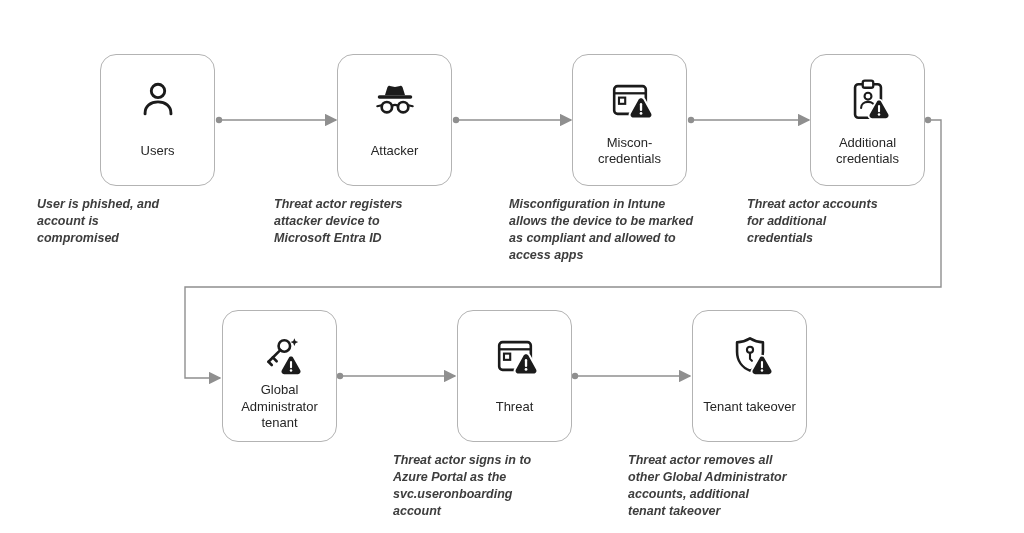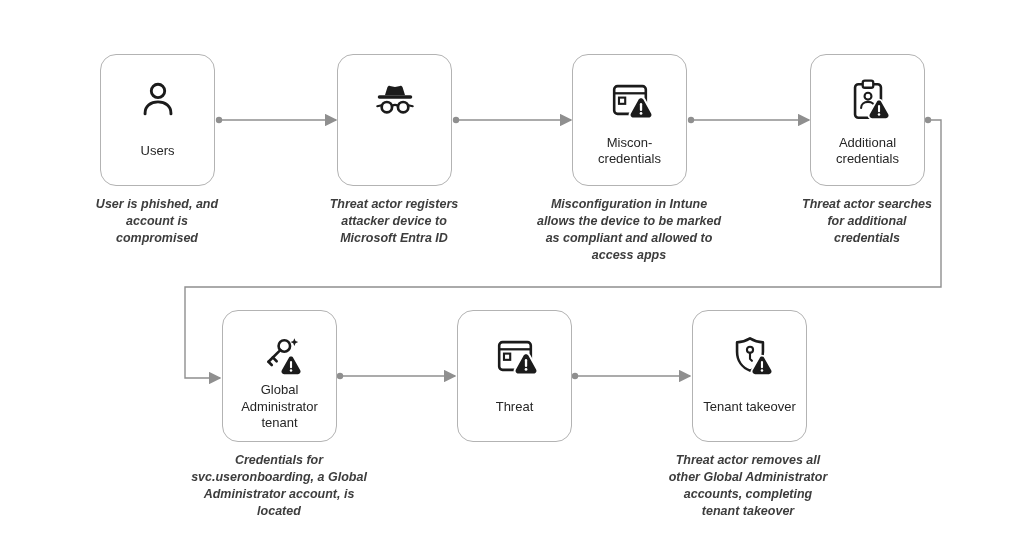--- a/index.html
+++ b/index.html
@@ -15,21 +15,21 @@
     display:flex;flex-direction:column;align-items:center;
     padding:18px 8px 10px;
   }
   .icon{height:54px;display:flex;align-items:center;justify-content:center;}
   .label{
     flex:1;display:flex;align-items:center;justify-content:center;
     text-align:center;font-size:13px;line-height:1.25;color:#262626;
     white-space:pre-line;
   }
   .caption{
-    position:absolute;width:240px;text-align:center;
+    position:absolute;width:240px;text-align:left;
     font-size:12.5px;font-style:italic;font-weight:700;color:#3d3d3d;
     line-height:1.35;white-space:pre-line;
   }
 </style>
 </head>
 <body>
 
 <svg width="0" height="0" style="position:absolute" aria-hidden="true">
   <defs>
     <g id="warn-badge">
@@ -89,20 +89,21 @@
         <rect x="6" y="19" width="36" height="3.6" rx="1.8" fill="#1b1b1b"></rect>
         <g fill="none" stroke="#1b1b1b">
           <circle cx="15.5" cy="31.5" r="5.4" stroke-width="2.8"></circle>
           <circle cx="32.5" cy="31.5" r="5.4" stroke-width="2.8"></circle>
           <path d="M21 30.2 c2 -1.6 4 -1.6 6 0" stroke-width="2.2"></path>
           <path d="M5.5 30.5 l4.7 -1.1" stroke-width="2.2" stroke-linecap="round"></path>
           <path d="M42.5 30.5 l-4.7 -1.1" stroke-width="2.2" stroke-linecap="round"></path>
         </g>
       </svg>
     </div>
+    <div class="label">Attacker</div>
   </div>
 
   <div class="node" style="left:572px;top:54px">
     <div class="icon">
       <svg viewBox="0 0 48 48" width="46" height="46">
         <use href="#window-frame"></use>
         <g transform="translate(24,21) scale(1.15)">
             <use href="#warn-badge"></use>
           </g>
       </svg>
@@ -175,26 +176,26 @@
   <div class="caption" style="left:37px;top:196px">User is phished, and
 account is
 compromised</div>
   <div class="caption" style="left:274px;top:196px">Threat actor registers
 attacker device to
 Microsoft Entra ID</div>
   <div class="caption" style="left:509px;top:196px">Misconfiguration in Intune
 allows the device to be marked
 as compliant and allowed to
 access apps</div>
-  <div class="caption" style="left:747px;top:196px">Threat actor searches
+  <div class="caption" style="left:747px;top:196px">Threat actor accounts
 for additional
 credentials</div>
 
-  <div class="caption" style="left:159px;top:452px">Credentials for
-svc.useronboarding, a Global
-Administrator account, is
-located</div>
+  <div class="caption" style="left:393px;top:452px">Threat actor signs in to
+Azure Portal as the
+svc.useronboarding
+account</div>
   <div class="caption" style="left:628px;top:452px">Threat actor removes all
 other Global Administrator
-accounts, completing
+accounts, additional
 tenant takeover</div>
 
 </div>
 
 </body></html>

